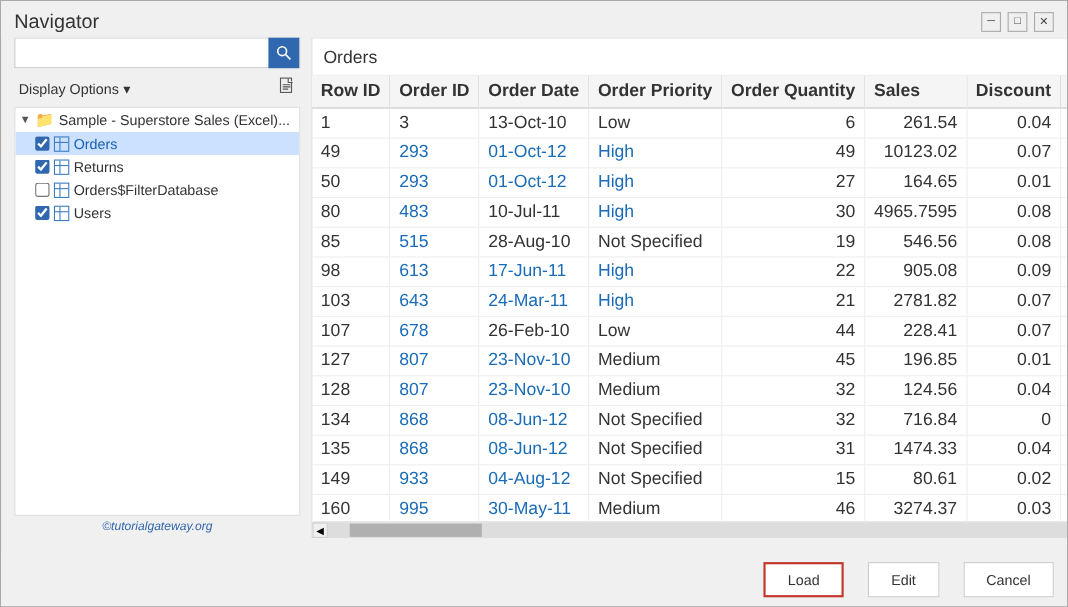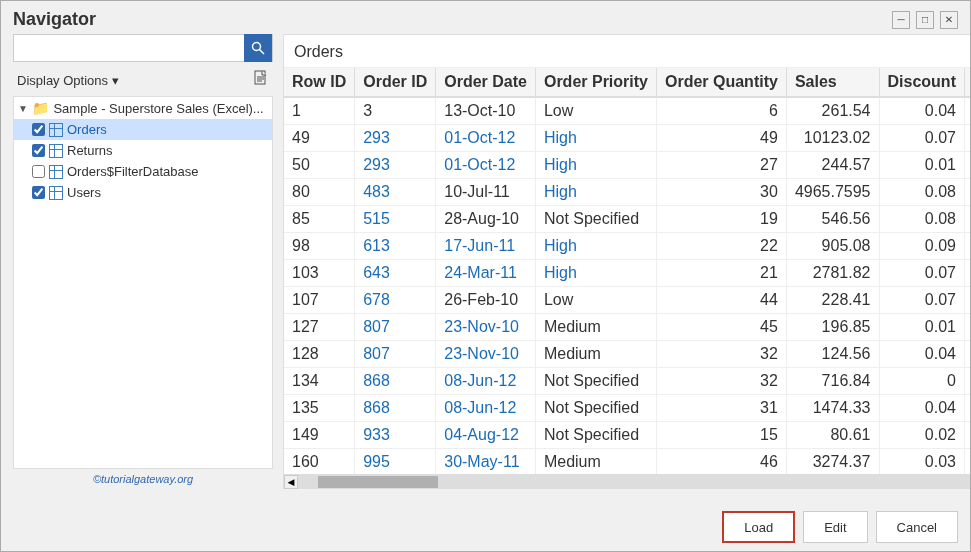--- a/index.html
+++ b/index.html
@@ -24,21 +24,21 @@
     .title-bar {
       background: #f0f0f0;
       padding: 8px 12px 4px 12px;
       display: flex;
       justify-content: space-between;
       align-items: center;
       border-bottom: none;
     }
     .title-bar-title {
       font-size: 18px;
-      font-weight: 700;
+      font-weight: 400;
       color: #333;
     }
     .title-bar-controls {
       display: flex;
       gap: 6px;
     }
     .title-btn {
       width: 18px;
       height: 18px;
       border: 1px solid #aaa;
@@ -229,21 +229,21 @@
       color: #333;
     }
     .data-table td.link-blue { color: #1a6cb8; }
     .data-table td.num { text-align: right; }
     
     .footer {
       display: flex;
       justify-content: flex-end;
       align-items: center;
       padding: 10px 12px 8px 12px;
-      gap: 8px;
+      gap: 22px;
       background: #f0f0f0;
     }
     .btn {
       height: 32px;
       padding: 0 20px;
       border: 1px solid #ccc;
       background: white;
       cursor: pointer;
       font-size: 13px;
       color: #333;
@@ -428,21 +428,21 @@
     <td class="num">10123.02</td>
     <td class="num">0.07</td>
     <td>D</td>
   </tr>
               <tr>
     <td>50</td>
     <td class="link-blue">293</td>
     <td class="link-blue">01-Oct-12</td>
     <td class="link-blue">High</td>
     <td class="num">27</td>
-    <td class="num">244.57</td>
+    <td class="num">164.65</td>
     <td class="num">0.01</td>
     <td>R</td>
   </tr>
               <tr>
     <td>80</td>
     <td class="link-blue">483</td>
     <td class="">10-Jul-11</td>
     <td class="link-blue">High</td>
     <td class="num">30</td>
     <td class="num">4965.7595</td>

